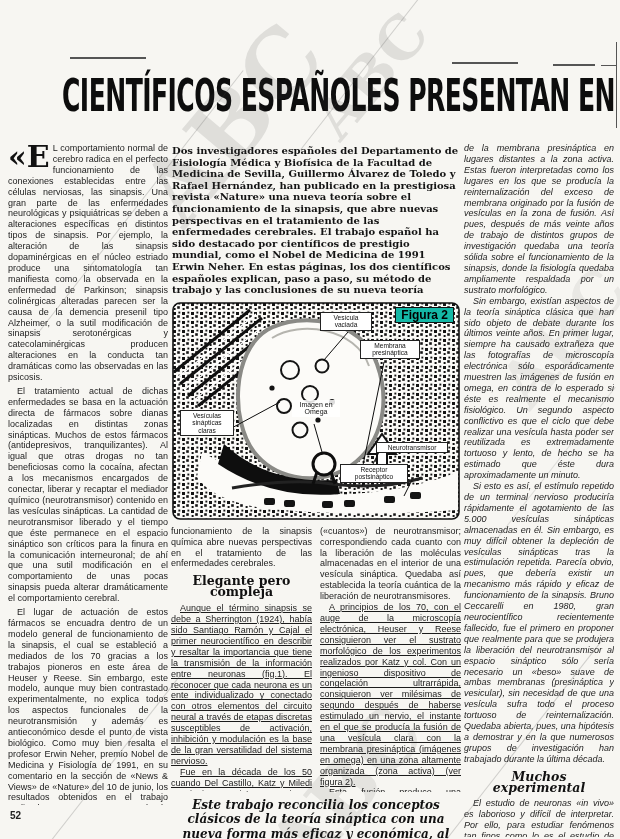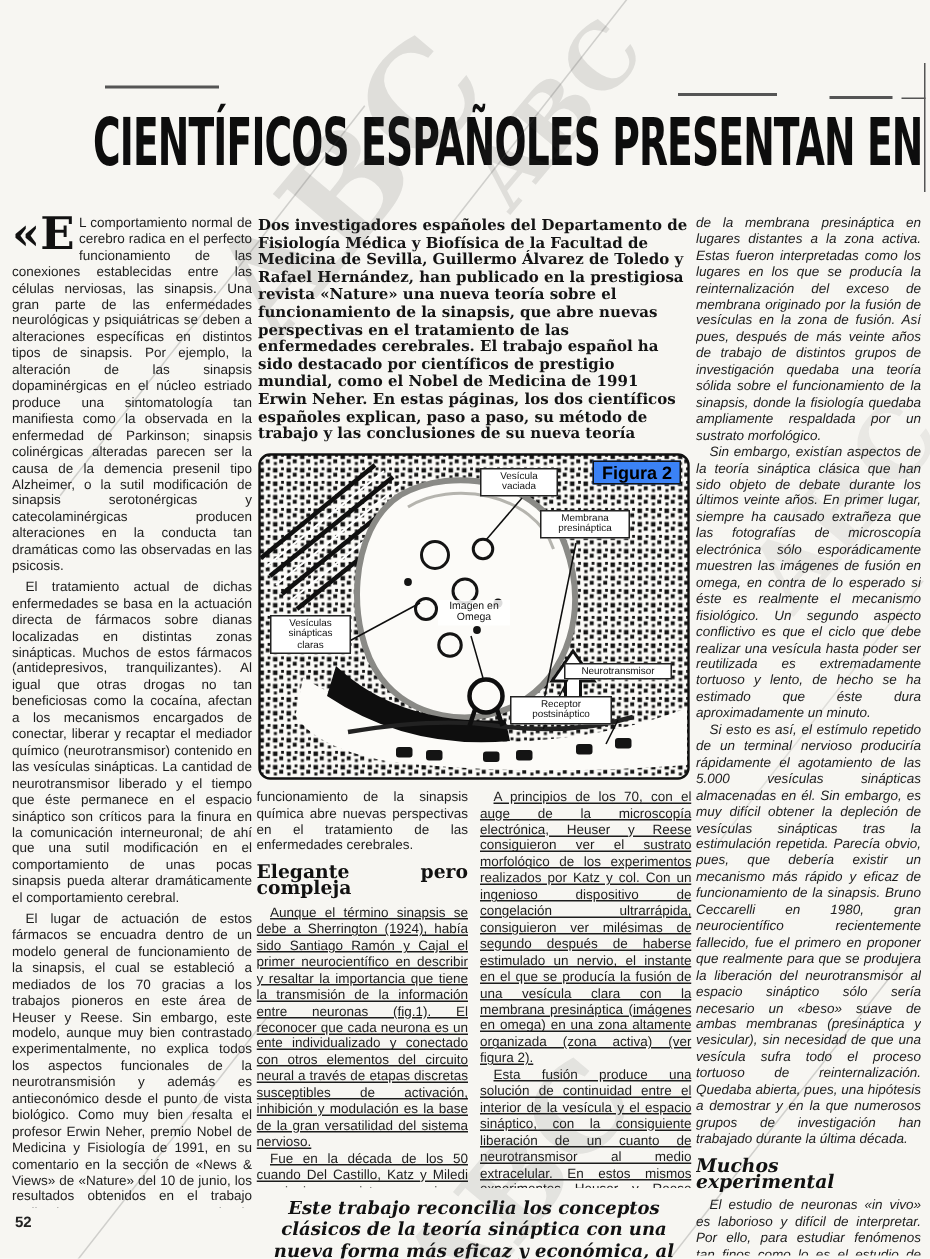--- a/index.html
+++ b/index.html
@@ -67,20 +67,21 @@
     font-family:"DejaVu Serif",serif;
     font-weight:bold;
     font-size:30px;line-height:24px;
     padding:2px 3px 0 0;
     color:#111;
   }
   .subhead{
     font-family:"DejaVu Serif",serif;
     font-weight:bold;
     font-size:12.5px;
+    text-align:center;
     margin:7px 0 5px 0;
     color:#111;
   }
   
   .intro{
     font-family:"DejaVu Serif",serif;
     font-weight:bold;
     font-size:10px;line-height:11.6px;
     margin:2px 1px 6px 1px;
     color:#141414;
@@ -95,21 +96,21 @@
     border:1px solid #222;
     font-size:6.6px;line-height:7.4px;
     text-align:center;
     padding:1px 2px;
     color:#111;
     z-index:2;
   }
   .flabel.noborder{border:none;background:rgba(255,255,255,0.85);font-size:7px;}
   .ftitle{
     position:absolute;top:5px;right:6px;
-    background:#3b82f6;border:1.5px solid #111;
+    background:#14b8a6;border:1.5px solid #111;
     font-family:"Liberation Sans",sans-serif;
     font-weight:bold;font-size:12px;
     padding:0 5px;z-index:2;color:#000;
   }
   
   .mid-cols{display:flex;gap:8px;}
   .mcol{width:141px;height:266px;overflow:hidden;font-size:9px;line-height:10.9px;text-align:justify;}
   .mcol p{margin:0;}
   .mcol p.ind{text-indent:9px;text-decoration:underline;}
   
@@ -241,20 +242,21 @@
       </div>
 
       <div class="mid-cols">
         <div class="mcol">
           <p>funcionamiento de la sinapsis química abre nuevas perspectivas en el tratamiento de las enfermedades cerebrales.</p>
           <div class="subhead">Elegante pero compleja</div>
           <p class="ind">Aunque el término sinapsis se debe a Sherrington (1924), había sido Santiago Ramón y Cajal el primer neurocientífico en describir y resaltar la importancia que tiene la transmisión de la información entre neuronas (fig.1). El reconocer que cada neurona es un ente individualizado y conectado con otros elementos del circuito neural a través de etapas discretas susceptibles de activación, inhibición y modulación es la base de la gran versatilidad del sistema nervioso.</p>
           <p class="ind">Fue en la década de los 50 cuando Del Castillo, Katz y Miledi consiguieron registrar por primera vez la actividad de una sinapsis. Con su trabajo en la placa neuromuscular demostraron que la llegada de un impulso nervioso a través del axón era responsable de la liberación de cantidades discretas</p>
         </div>
         <div class="mcol">
+          <p>(«cuantos») de neurotransmisor; correspondiendo cada cuanto con la liberación de las moléculas almacenadas en el interior de una vesícula sináptica. Quedaba así establecida la teoría cuántica de la liberación de neurotransmisores.</p>
           <p class="ind">A principios de los 70, con el auge de la microscopía electrónica, Heuser y Reese consiguieron ver el sustrato morfológico de los experimentos realizados por Katz y col. Con un ingenioso dispositivo de congelación ultrarrápida, consiguieron ver milésimas de segundo después de haberse estimulado un nervio, el instante en el que se producía la fusión de una vesícula clara con la membrana presináptica (imágenes en omega) en una zona altamente organizada (zona activa) (ver figura 2).</p>
           <p class="ind">Esta fusión produce una solución de continuidad entre el interior de la vesícula y el espacio sináptico, con la consiguiente liberación de un cuanto de neurotransmisor al medio extracelular. En estos mismos experimentos Heuser y Reese observaron además invaginaciones</p>
         </div>
       </div>
 
       <div class="pullquote">Este trabajo reconcilia los conceptos clásicos de la teoría sináptica con una nueva forma más eficaz y económica, al tiempo que abre perspectivas para el tratamiento de las enfermedades cerebrales</div>
     </div>
 
     <div class="col col-right">
       <p>de la membrana presináptica en lugares distantes a la zona activa. Estas fueron interpretadas como los lugares en los que se producía la reinternalización del exceso de membrana originado por la fusión de vesículas en la zona de fusión. Así pues, después de más veinte años de trabajo de distintos grupos de investigación quedaba una teoría sólida sobre el funcionamiento de la sinapsis, donde la fisiología quedaba ampliamente respaldada por un sustrato morfológico.</p>

